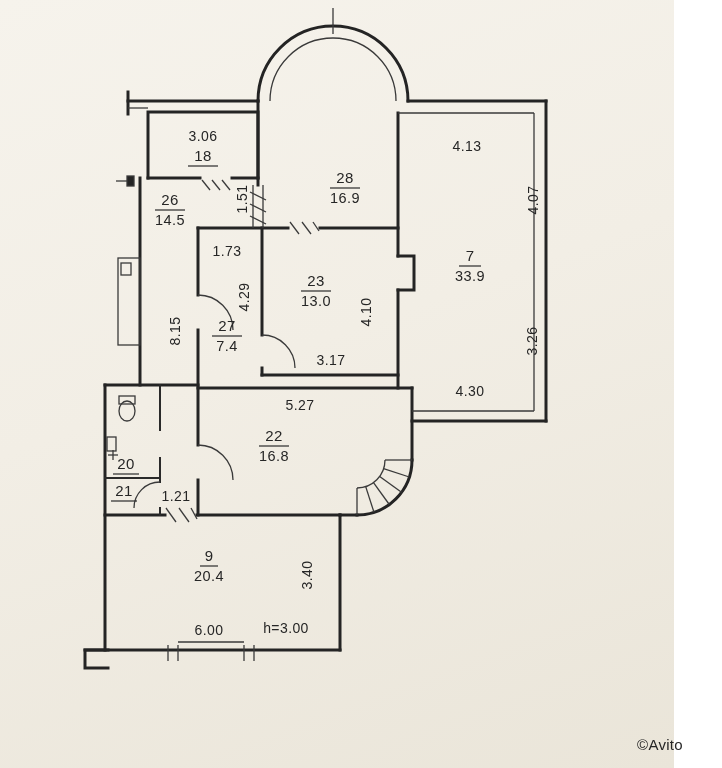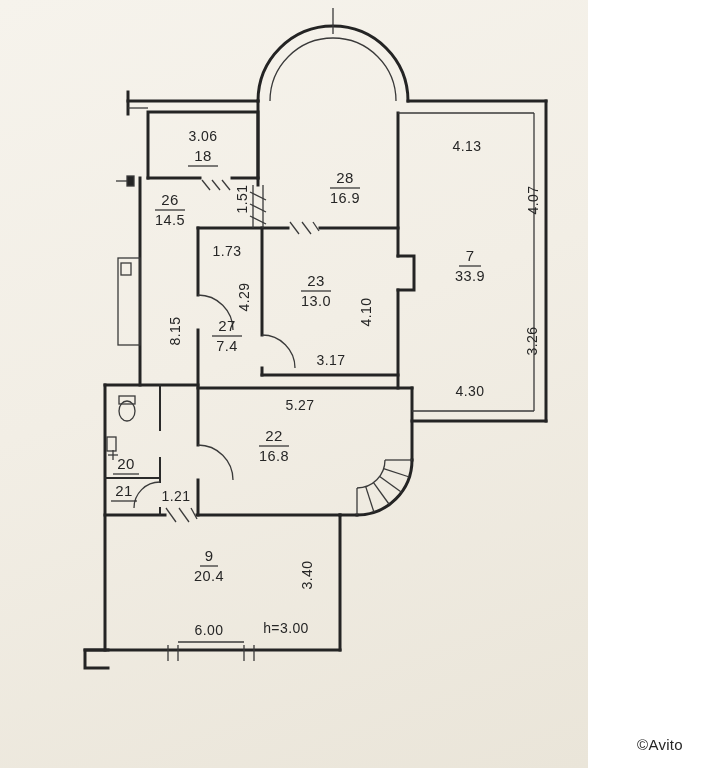--- a/index.html
+++ b/index.html
@@ -1,21 +1,21 @@
 <!DOCTYPE html>
 <html><head>
 <meta charset="utf-8">
 <style>
   html,body{margin:0;padding:0;}
   body{
     width:722px;height:768px;overflow:hidden;
     font-family:"Liberation Sans", sans-serif;
   }
   .page{
-    position:relative;width:588px;height:768px;
+    position:relative;width:674px;height:768px;
     background:linear-gradient(160deg,#f6f3ec 0%,#f2eee5 45%,#eae5d9 100%);
   }
   svg{display:block;}
   .walls{stroke:#242424;fill:none;stroke-width:3;stroke-linecap:square;}
   .walls-med{stroke:#2a2a2a;fill:none;stroke-width:2;stroke-linecap:square;}
   .thin{stroke:#3a3a3a;fill:none;stroke-width:1.3;stroke-linecap:butt;}
   .underline{stroke:#2a2a2a;stroke-width:1.2;}
   text{fill:#262626;text-anchor:middle;}
   .dim{font-size:14px;letter-spacing:.4px;}
   .roomnum{font-size:15px;letter-spacing:.4px;}

